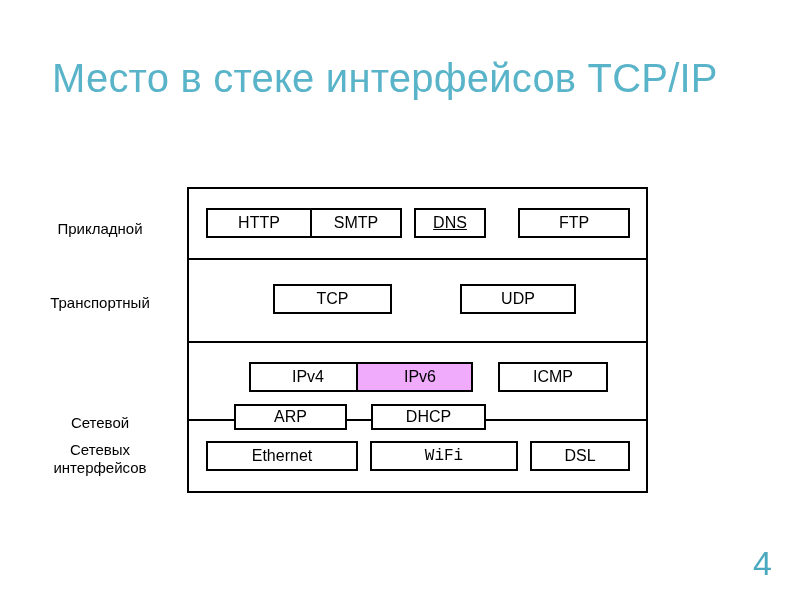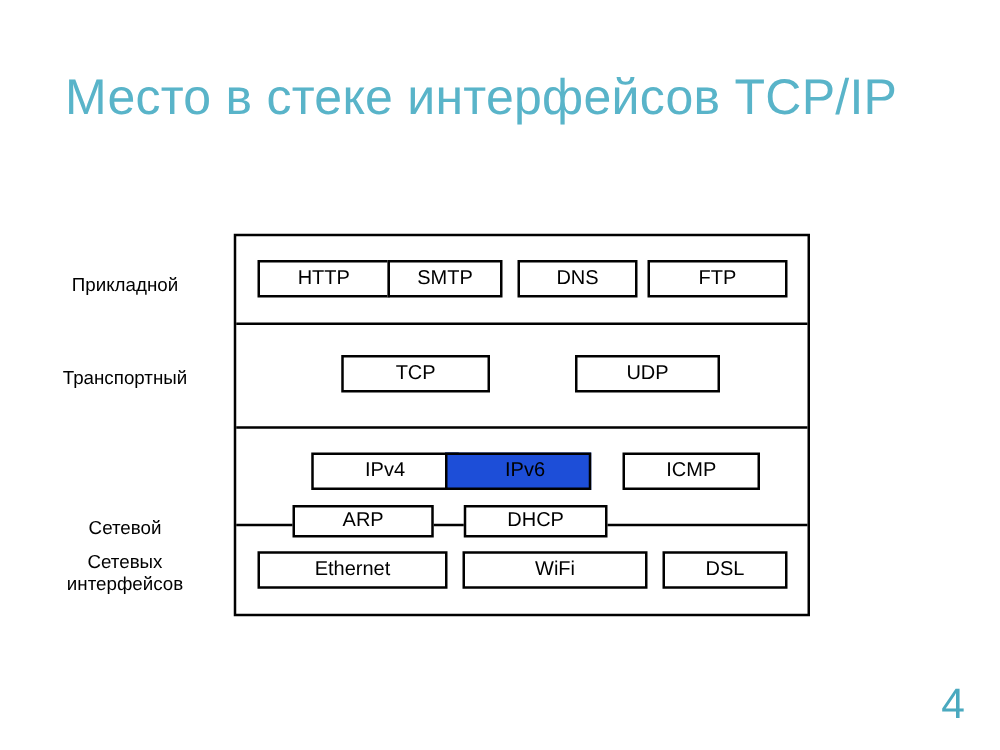--- a/index.html
+++ b/index.html
@@ -88,29 +88,29 @@
     background: #ffffff;
     font-size: 16px;
     line-height: 1;
     display: flex;
     align-items: center;
     justify-content: center;
     color: #000000;
     height: 30px;
   }
   .pbox.highlight {
-    background: #1d4ed8;
+    background: #f0abfc;
     padding-left: 11px;
   }
 
   
   .row-app .pbox { top: 19px; }
   .b-http { left: 17px;  width: 106px; }
   .b-smtp { left: 121px; width: 92px; }
-  .b-dns  { left: 225px; width: 96px; }
+  .b-dns  { left: 225px; width: 72px; text-decoration: underline; }
   .b-ftp  { left: 329px; width: 112px; }
 
   
   .row-trans .pbox { top: 95px; }
   .b-tcp { left: 84px;  width: 119px; }
   .b-udp { left: 271px; width: 116px; }
 
   
   .row-net .pbox { top: 173px; }
   .b-ipv4 { left: 30px;  width: 118px; margin-left: 30px; }
@@ -122,21 +122,21 @@
     top: 215px;
     height: 26px;
     z-index: 3;
   }
   .b-arp  { left: 45px;  width: 113px; }
   .b-dhcp { left: 182px; width: 115px; }
 
   
   .row-link .pbox { top: 252px; }
   .b-ethernet { left: 17px;  width: 152px; }
-  .b-wifi     { left: 181px; width: 148px; }
+  .b-wifi     { left: 181px; width: 148px; font-family: Liberation Mono, monospace; }
   .b-dsl      { left: 341px; width: 100px; }
 </style>
 </head>
 <body>
 
 <div class="slide-title">Место в стеке интерфейсов TCP/IP</div>
 
 <div class="layer-label lbl-app">Прикладной</div>
 
 <div class="layer-label lbl-trans">Транспортный</div>

